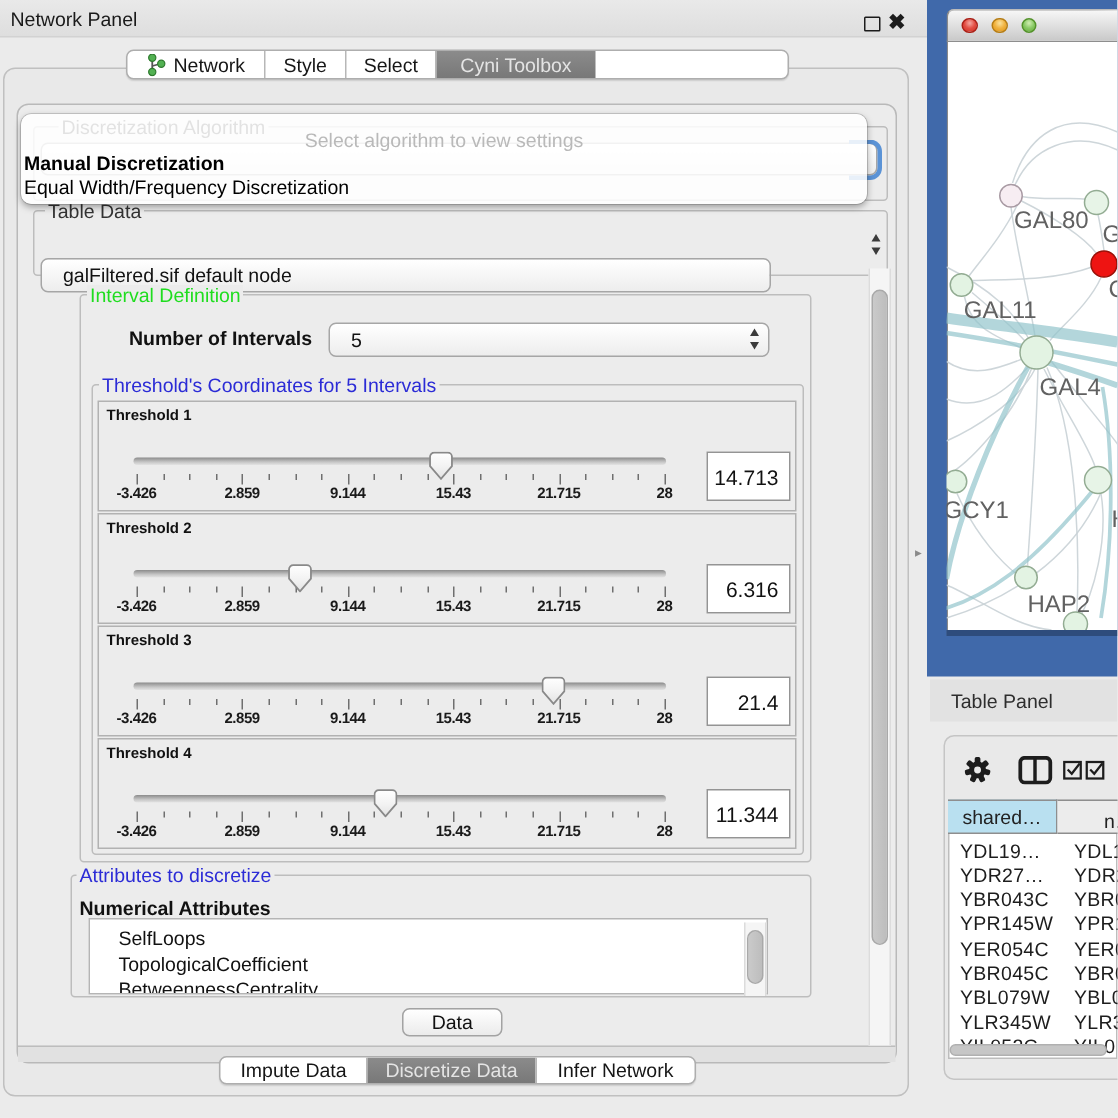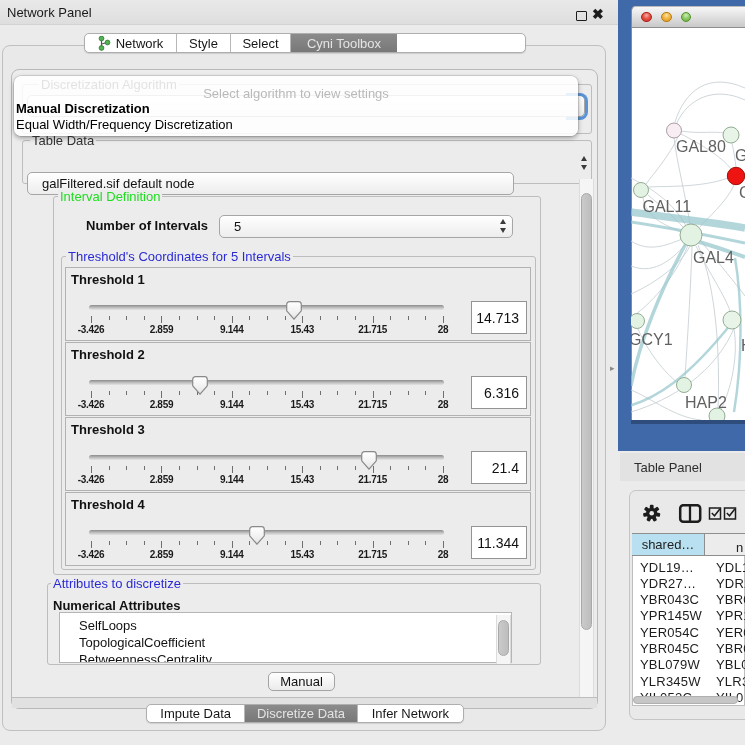--- a/index.html
+++ b/index.html
@@ -33,21 +33,21 @@
 
   
   .combo { background:linear-gradient(#ffffff,#ededed); border:1px solid #a6a6a6; border-radius:5px; display:flex; align-items:center; }
   .combo .ct { padding-left:14px; font-size:13px; color:#111; }
   .spin { position:absolute; width:9px; height:14px; }
   .spin:before { content:""; position:absolute; left:1px; top:0; border-left:3.5px solid transparent; border-right:3.5px solid transparent; border-bottom:5px solid #3b3b3b; }
   .spin:after { content:""; position:absolute; left:1px; bottom:0; border-left:3.5px solid transparent; border-right:3.5px solid transparent; border-top:5px solid #3b3b3b; }
 
   
   .tpanel { position:absolute; left:65px; width:466px; height:74px; border:1px solid #b2b2b2; background:#ececec; }
-  .tlabel { position:absolute; left:5px; top:4px; font-weight:bold; font-size:13px; }
+  .tlabel { position:absolute; left:5px; top:4px; font-weight:bold; font-size:10px; }
   .track { position:absolute; left:23px; top:37px; width:355px; height:5px; border-radius:2.5px; background:linear-gradient(#8b8b8b,#c6c6c6 60%,#e3e3e3); }
   .tick { position:absolute; width:1px; background:#6f6f6f; top:48px; }
   .tick.minor { height:4px; }
   .tick.major { height:7px; }
   .slabel { position:absolute; top:56px; font-size:10px; font-weight:bold; color:#1a1a1a; transform:translateX(-50%); letter-spacing:-0.3px; }
   .thumb { position:absolute; top:33px; width:16px; height:19px; transform:translateX(-50%); }
   .vbox { position:absolute; left:405px; top:33px; width:56px; height:33px; background:#fff; border:1px solid #949494; font-size:14px; text-align:right; padding:8px 7px 0 0; }
 
   
   .vsb-track { background:#f5f5f5; border-left:1px solid #dcdcdc; border-right:1px solid #dcdcdc; }
@@ -292,21 +292,21 @@
 
 <div class="abs group" style="left:47px; top:583px; width:494px; height:82px;"></div>
 <div class="abs gtitle" style="left:51px; top:577px; color:#2b2bd6;">Attributes to discretize</div>
 <div class="abs" style="left:53px; top:598px; font-weight:bold;">Numerical Attributes</div>
 <div class="abs" style="left:59px; top:612px; width:453px; height:51px; background:#fff; border:1px solid #b5b5b5; overflow:hidden;">
   <div style="padding:4px 0 0 19px; line-height:17px; font-size:13px;">SelfLoops<br>TopologicalCoefficient<br>BetweennessCentrality</div>
 </div>
 <div class="abs vsb-track" style="left:496px; top:615px; width:15px; height:49px;"></div>
 <div class="abs vsb-thumb" style="left:498px; top:620px; width:11px; height:36px;"></div>
 
-<div class="abs" style="left:268px; top:672px; width:67px; height:19px; background:linear-gradient(#ffffff,#ebebeb); border:1px solid #a3a3a3; border-radius:5px; text-align:center; line-height:17px; font-size:13px;">Manual</div>
+<div class="abs" style="left:268px; top:672px; width:67px; height:19px; background:linear-gradient(#ffffff,#ebebeb); border:1px solid #a3a3a3; border-radius:5px; text-align:center; line-height:17px; font-size:13px;">Data</div>
 
 <div class="abs seg" id="botseg">
   <div class="s" style="width:99px;">Impute Data</div>
   <div class="s sel" style="width:113px;">Discretize Data</div>
   <div class="s" style="width:106px;">Infer Network</div>
 </div>
 
 <div class="abs" style="left:610px; top:363px; font-size:9px; color:#8a8a8a;">▸</div>
 
 <div class="abs" id="popup" style="left:14px; top:76px; width:564px; height:60px; background:rgba(255,255,255,0.86); border-radius:7px; box-shadow:0 2px 5px rgba(0,0,0,0.35), 0 0 0 0.5px rgba(120,120,120,0.4);padding-left:29px;">

